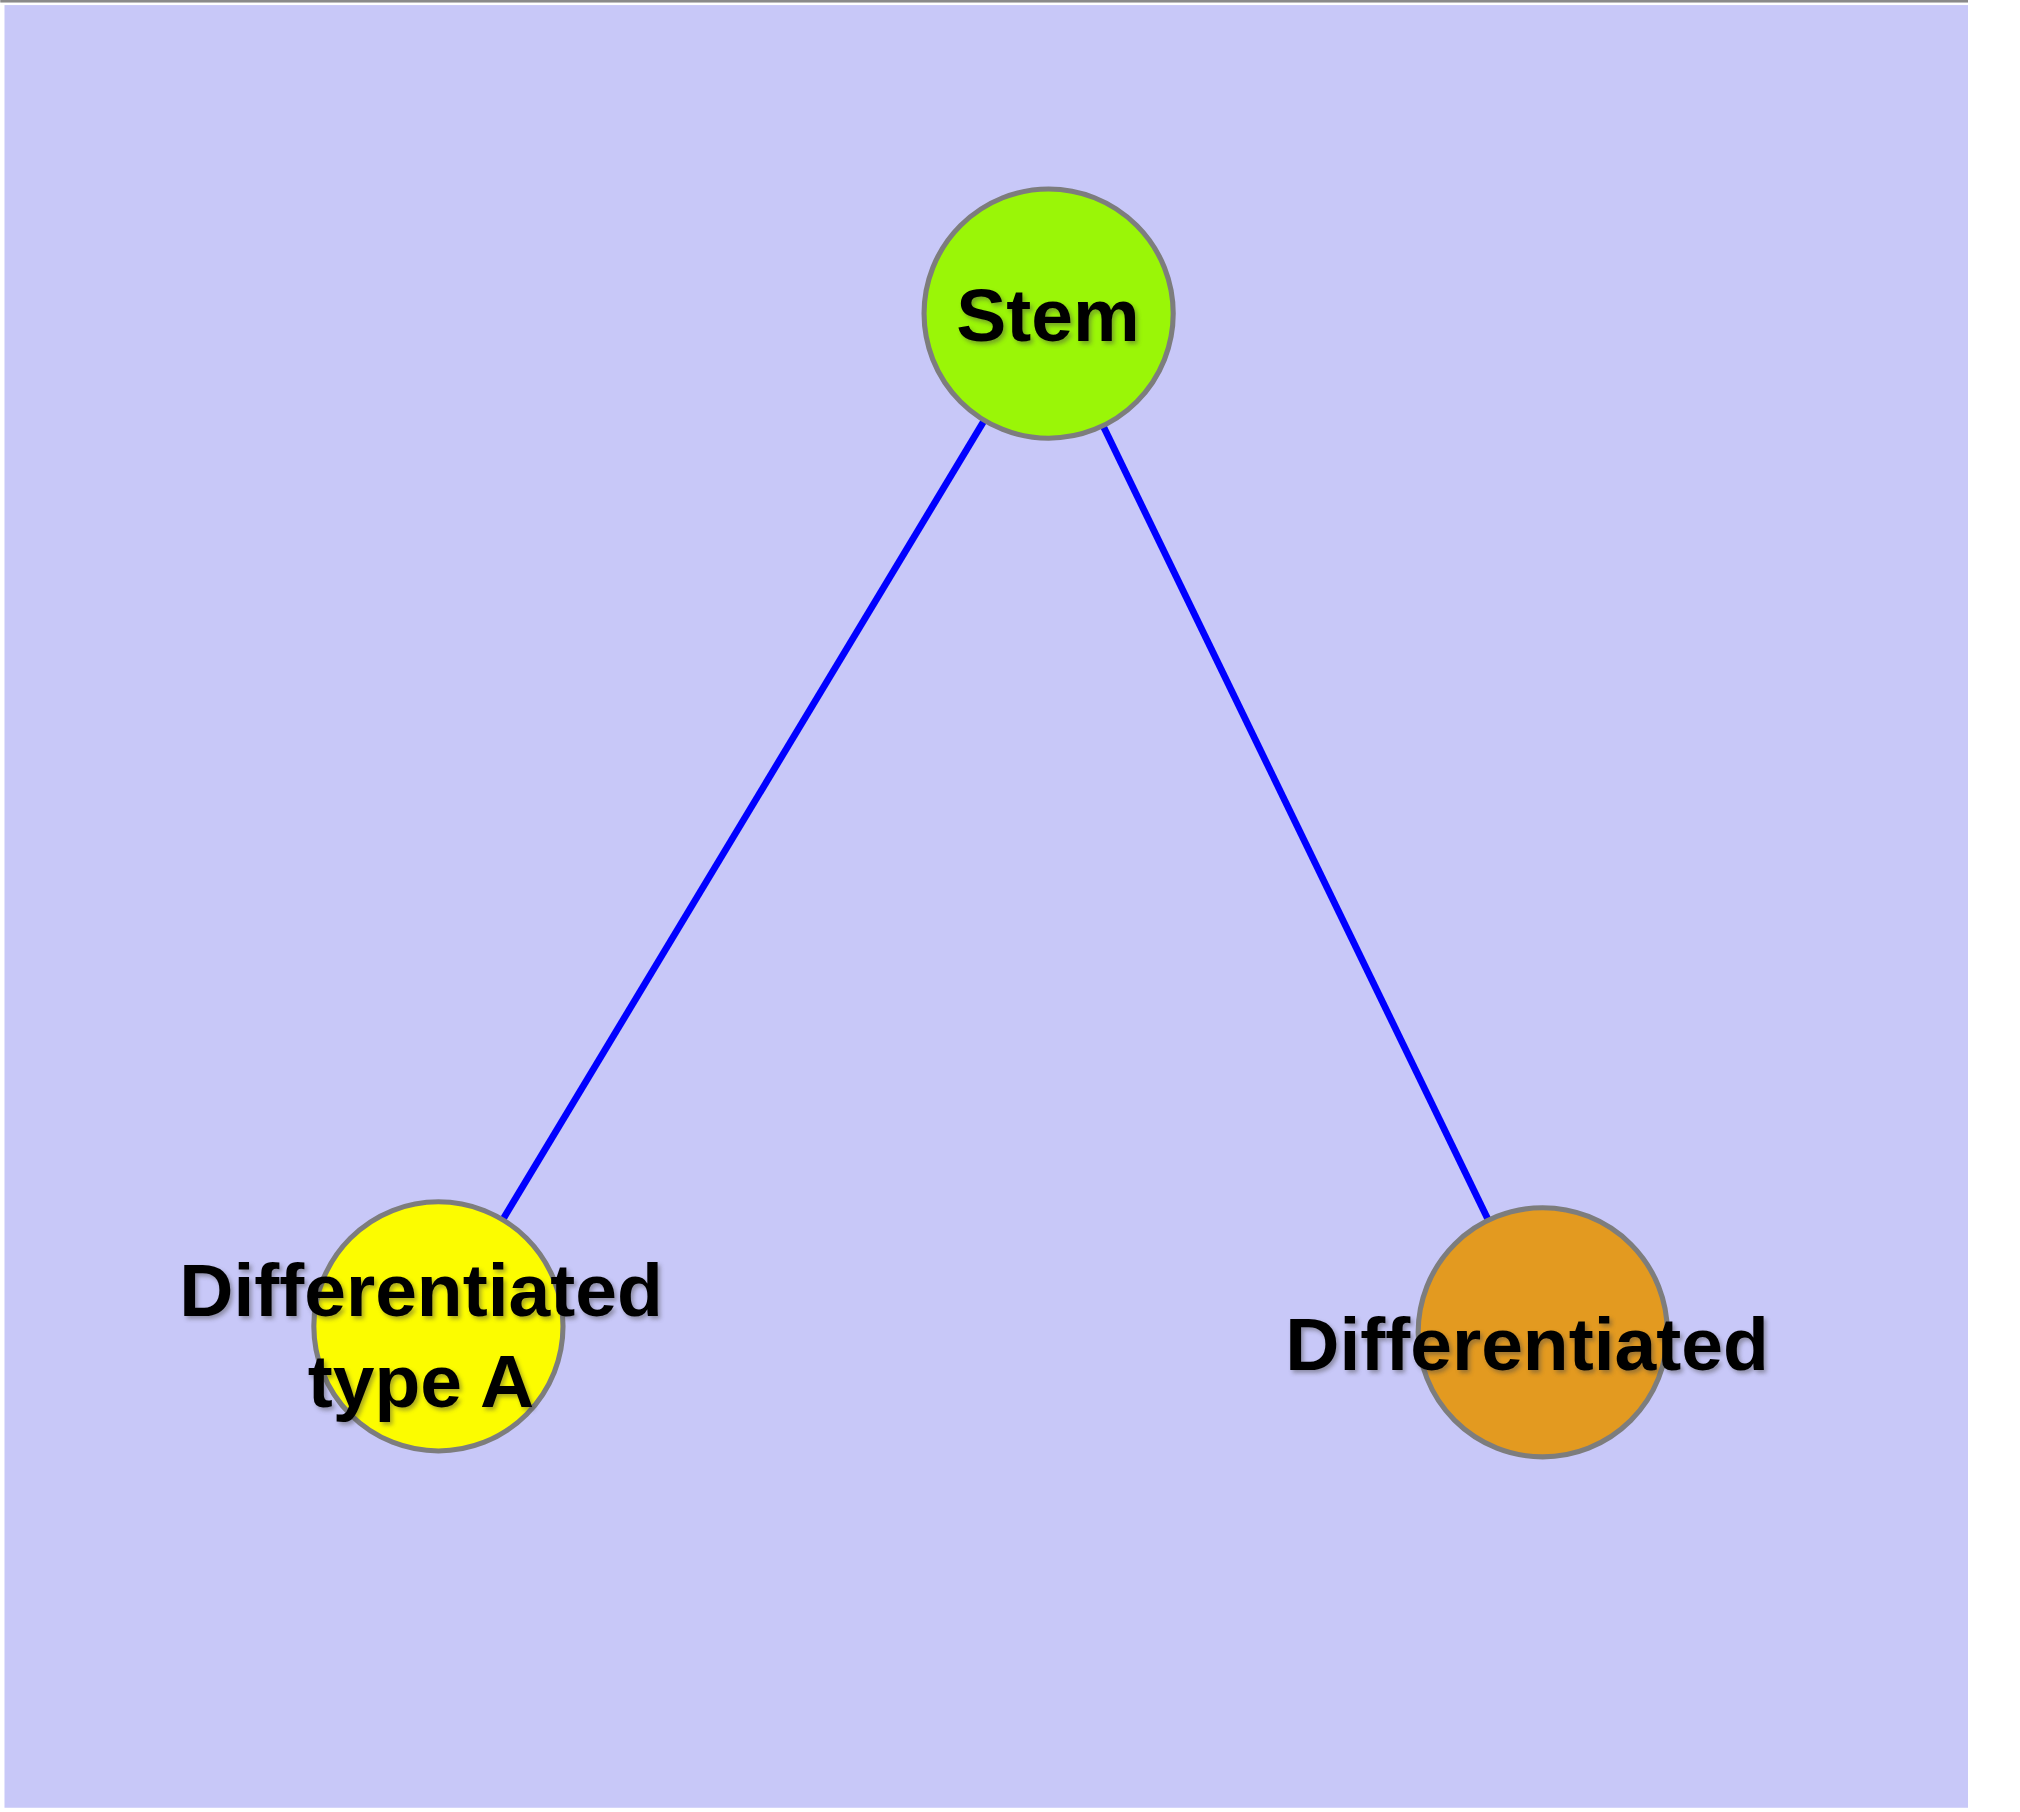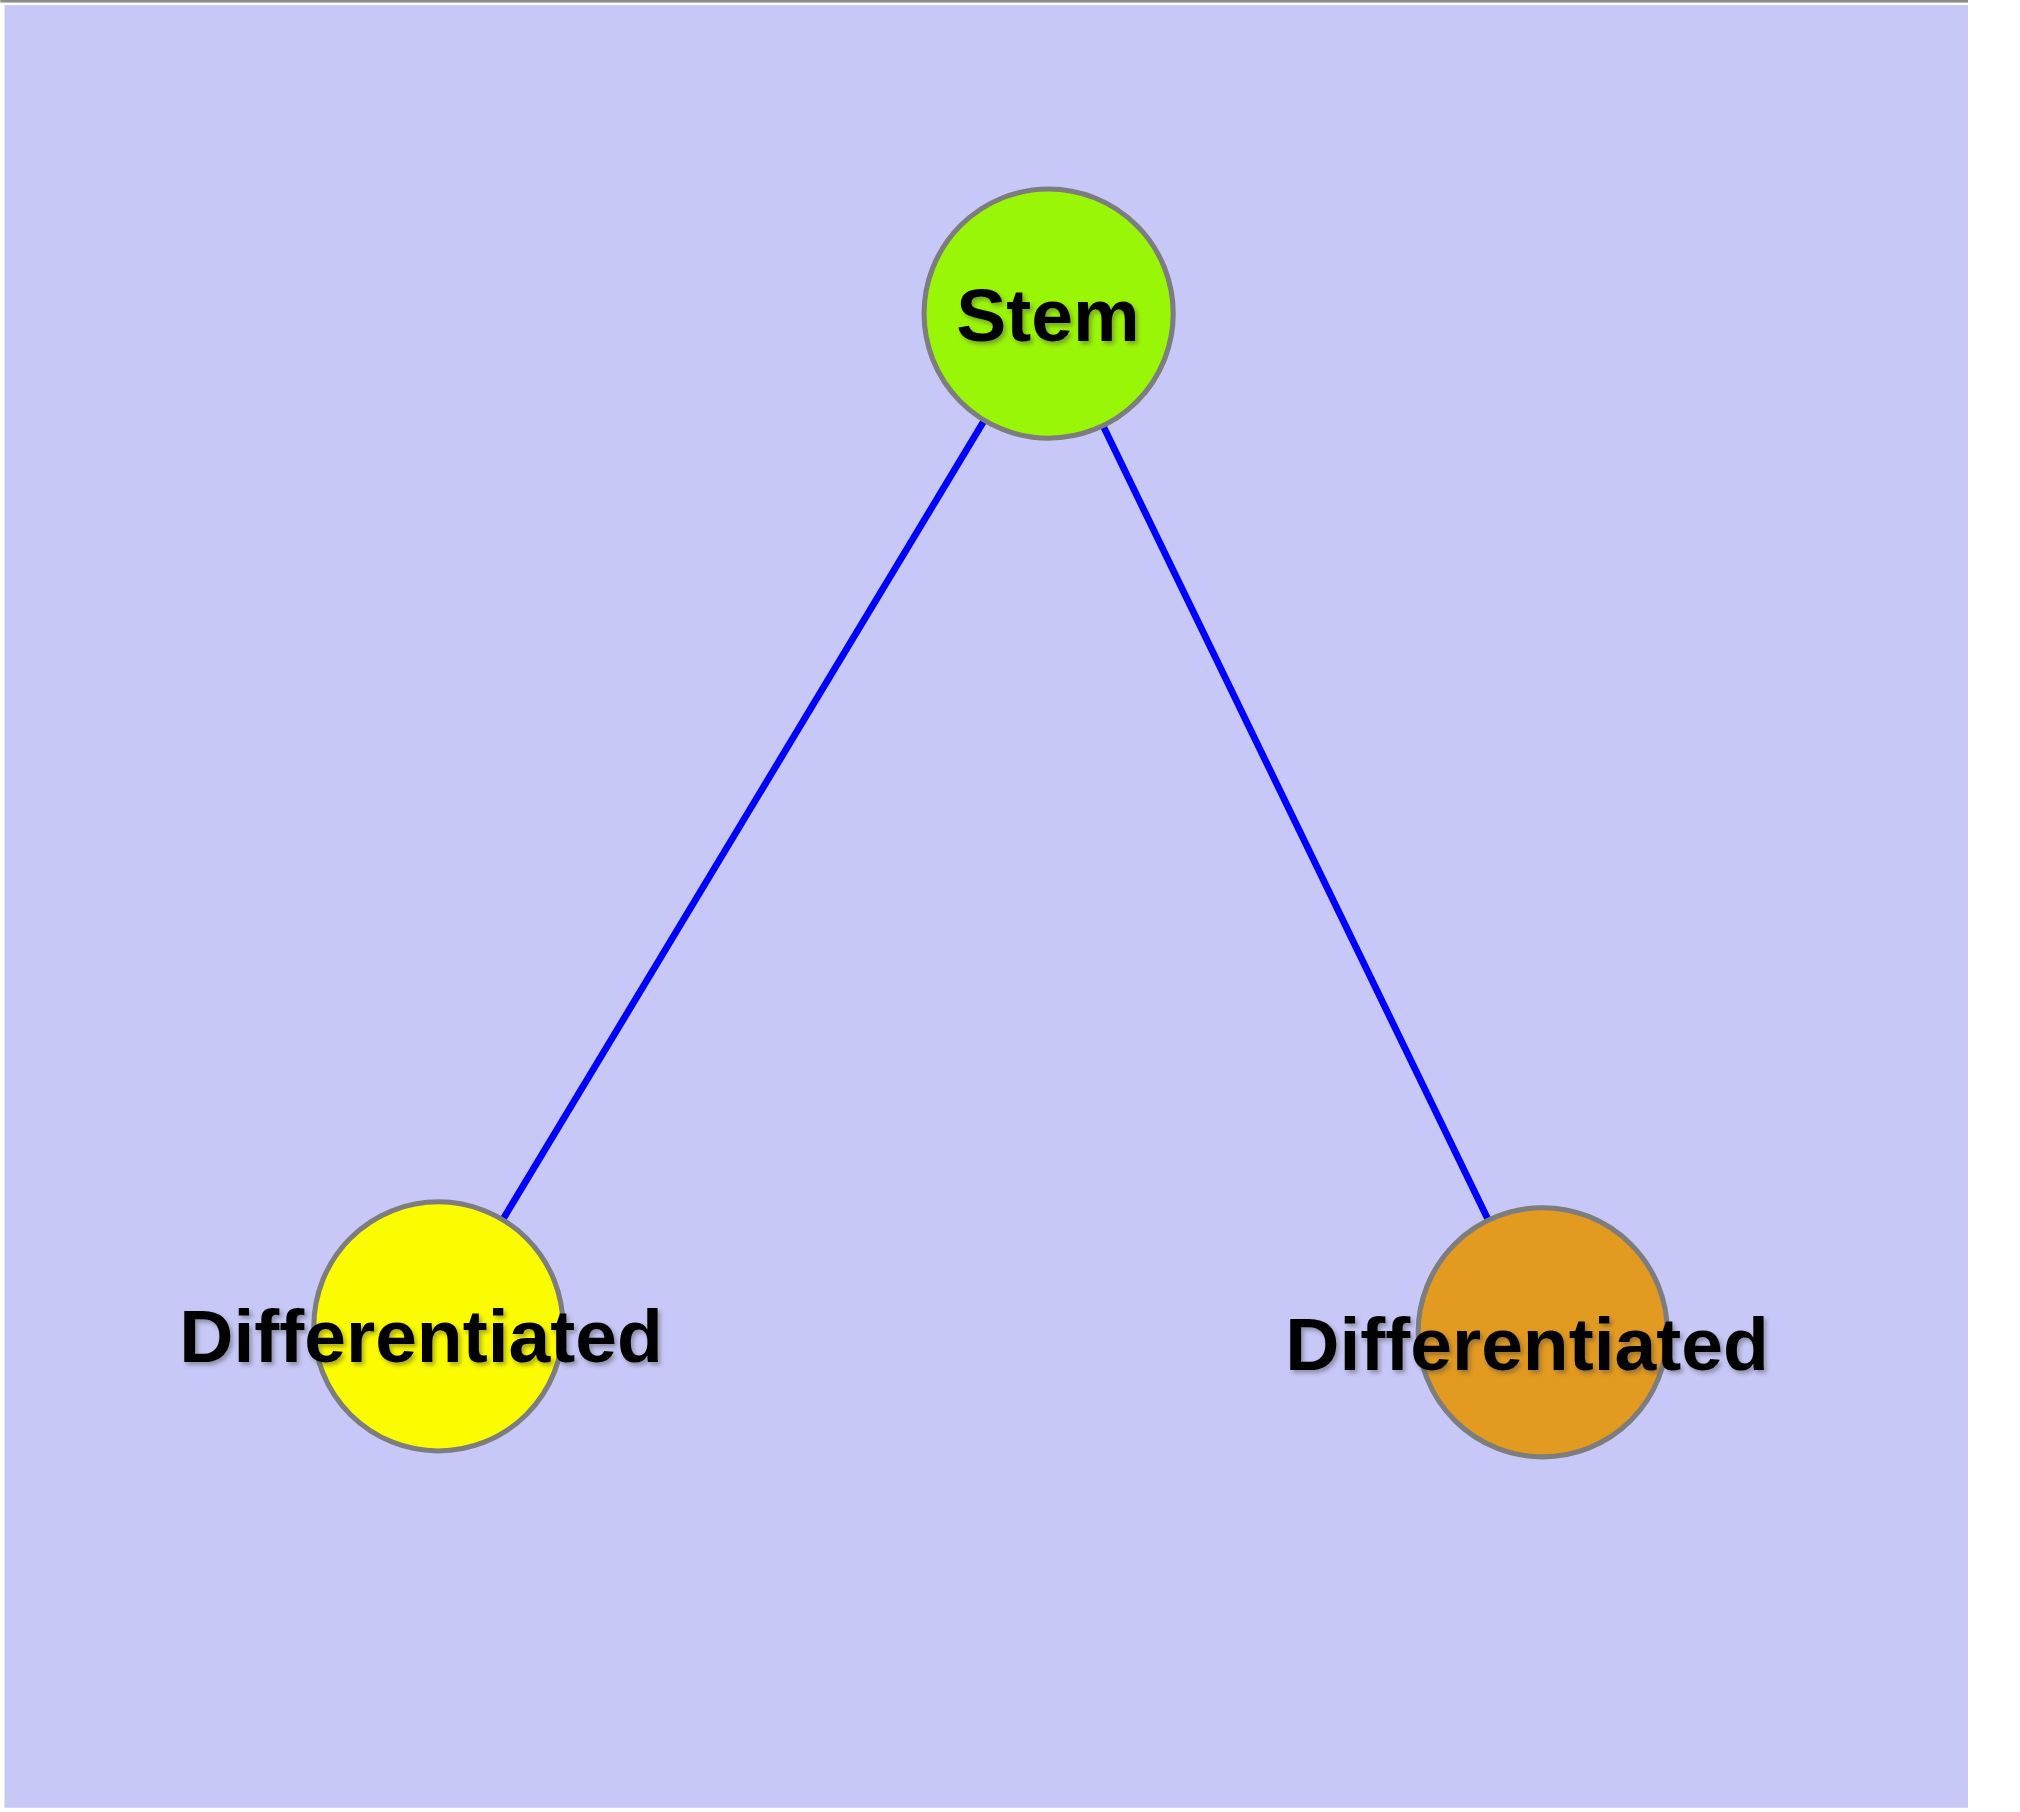--- a/index.html
+++ b/index.html
@@ -60,20 +60,21 @@
 
     <circle cx="1820" cy="1572" r="147" stroke-width="6" fill="#E39A20" stroke="#7D7D7D"></circle>
   </svg>
 
   <div id="label-stem" class="node-label">
     <div>Stem</div>
   </div>
 
   <div id="label-type-a" class="node-label">
     <div>Differentiated</div>
+    <div>type A</div>
   </div>
 
   <div id="label-type-b" class="node-label">
     <div>Differentiated</div>
   </div>
 
 </div>
 
 
 </body></html>

